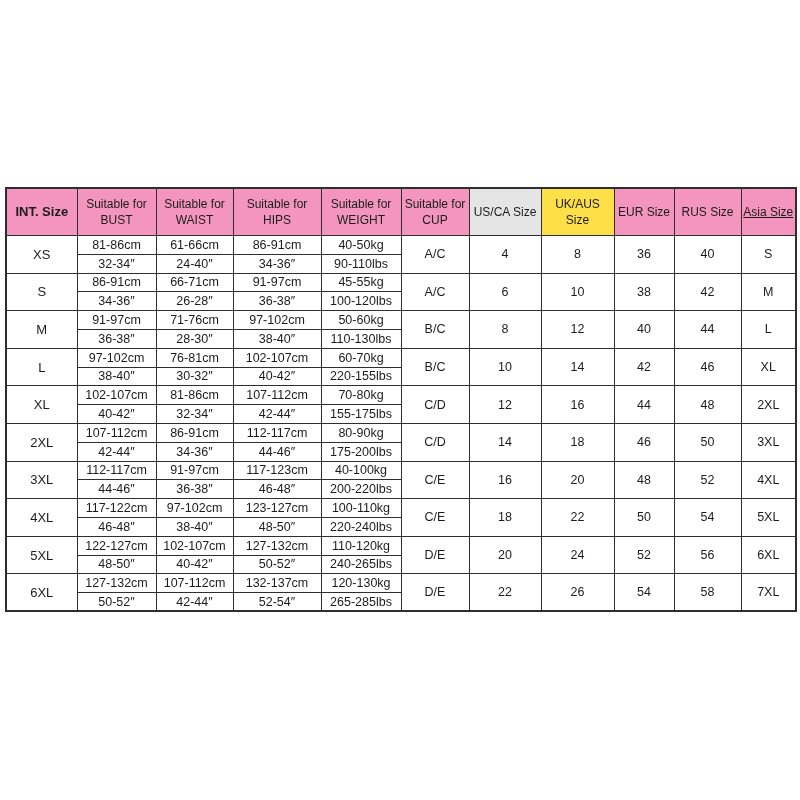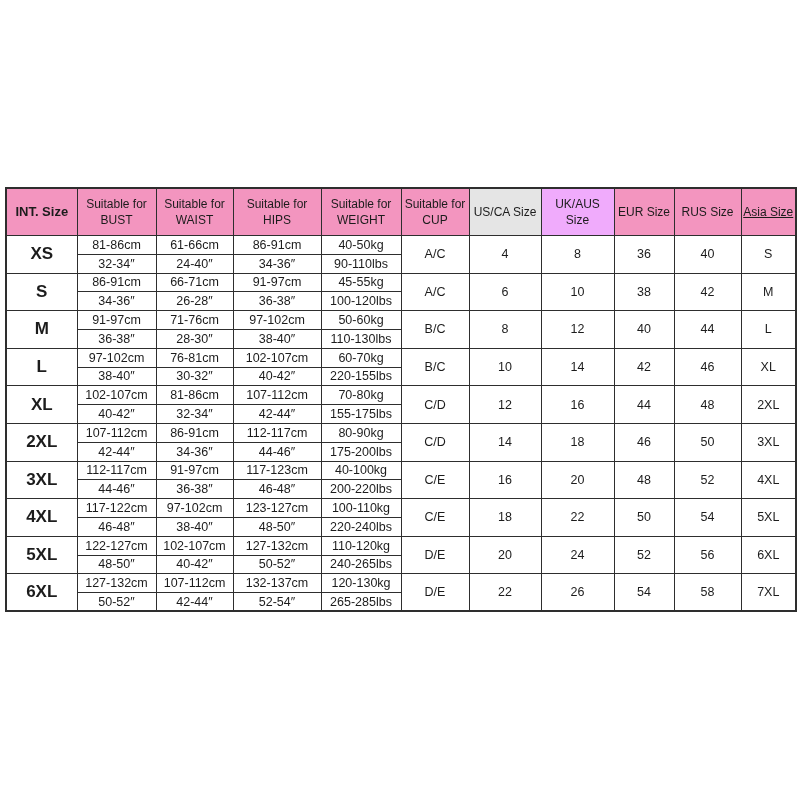--- a/index.html
+++ b/index.html
@@ -47,22 +47,22 @@
     font-weight: bold;
     font-size: 13px;
   }
   table.size-chart tbody tr {
     height: 18.8px;
   }
   table.size-chart tbody td {
     font-size: 12.5px;
   }
   table.size-chart tbody td.size-cell {
-    font-weight: bold;
-    font-size: 17px;
+    font-weight: normal;
+    font-size: 13px;
   }
   
   .col-0  { width: 71px; }
   .col-1  { width: 79px; }
   .col-2  { width: 77px; }
   .col-3  { width: 88px; }
   .col-4  { width: 80px; }
   .col-5  { width: 68px; }
   .col-6  { width: 72px; }
   .col-7  { width: 73px; }
@@ -90,21 +90,21 @@
       </colgroup>
     <thead>
       <tr>
           <th class="col-header-bold" style="background: rgb(243, 149, 191);">INT. Size</th>
           <th style="background: rgb(243, 149, 191);">Suitable for<br>BUST</th>
           <th style="background: rgb(243, 149, 191);">Suitable for<br>WAIST</th>
           <th style="background: rgb(243, 149, 191);">Suitable for<br>HIPS</th>
           <th style="background: rgb(243, 149, 191);">Suitable for<br>WEIGHT</th>
           <th style="background: rgb(243, 149, 191);">Suitable for<br>CUP</th>
           <th style="background: #e5e5e5;">US/CA Size</th>
-          <th style="background: #f0abfc; text-align: center;">UK/AUS<br>Size</th>
+          <th style="background: #fde047; text-align: center;">UK/AUS<br>Size</th>
           <th style="background: rgb(243, 149, 191);">EUR Size</th>
           <th style="background: rgb(243, 149, 191);">RUS Size</th>
           <th style="background: rgb(243, 149, 191); text-decoration: underline;">Asia Size</th>
         </tr>
     </thead>
     <tbody>
         <tr>
           <td rowspan="2" class="size-cell">XS</td>
           <td>81-86cm</td>
           <td>61-66cm</td>

